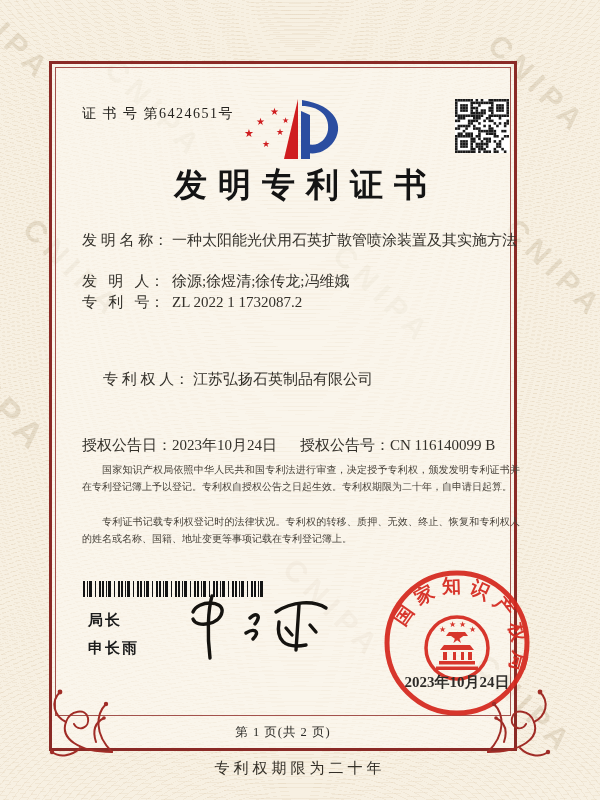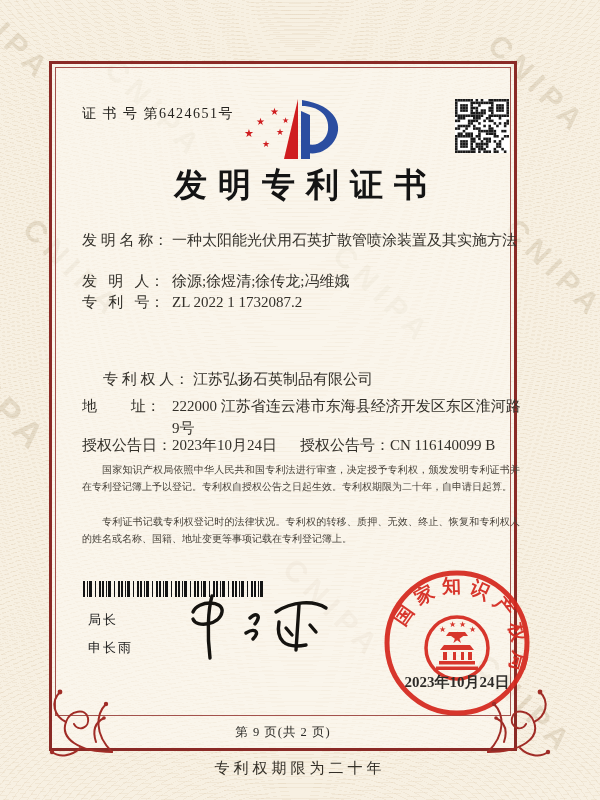--- a/index.html
+++ b/index.html
@@ -42,21 +42,21 @@
         color:#47423a;text-align:justify;}
   .barcode{
     left:83px;top:581px;width:183px;height:16px;
     background-image:repeating-linear-gradient(90deg,
       #141414 0 2px, rgba(0,0,0,0) 2px 4px,
       #141414 4px 5px, rgba(0,0,0,0) 5px 6px,
       #141414 6px 9px, rgba(0,0,0,0) 9px 12px,
       #141414 12px 13px, rgba(0,0,0,0) 13px 16px,
       #141414 16px 18px, rgba(0,0,0,0) 18px 19px);
   }
-  .director{font-family:"Liberation Sans", sans-serif;font-weight:normal;font-size:13px;color:#1c1c1c;letter-spacing:2px;}
+  .director{font-family:"Liberation Sans", sans-serif;font-weight:bold;font-size:15px;color:#1c1c1c;letter-spacing:2px;}
   .pagenum{position:absolute;left:0;right:0;bottom:7px;text-align:center;font-size:12.5px;color:#2b2a26;letter-spacing:1px;}
   .footer-note{left:0;right:0;top:759px;text-align:center;font-size:15px;letter-spacing:4px;color:#332f28;}
   svg{display:block;}
 </style>
 </head>
 <body>
 
 <div class="page">
 
   <span class="wm" style="left:-30px;top:-25px;">CNIPA</span>
@@ -64,21 +64,21 @@
   <span class="wm" style="left:40px;top:212px;">CNIPA</span>
   <span class="wm" style="left:-45px;top:330px;font-size:36px;">CNIPA</span>
   <span class="wm" style="left:350px;top:238px;color:rgba(158,136,96,0.13);">CNIPA</span>
   <span class="wm" style="left:505px;top:28px;">CNIPA</span>
   <span class="wm" style="left:522px;top:212px;">CNIPA</span>
   <span class="wm" style="left:300px;top:552px;color:rgba(158,136,96,0.15);">CNIPA</span>
   <span class="wm" style="left:492px;top:648px;">CNIPA</span>
 
   <div class="border-outer">
     <div class="border-inner"></div>
-    <div class="pagenum">第 9 页(共 2 页)</div>
+    <div class="pagenum">第 1 页(共 2 页)</div>
   </div>
 
   <div class="abs cert-row"><span>证 书 号</span> <span>第6424651号</span></div>
 
   <svg class="abs" style="left:238px;top:97px;" width="124" height="64" viewBox="0 0 124 64" aria-hidden="true">
     <path d="M60,2 L46,62 L60,62 Z" fill="#cf1d1f"></path>
     <path d="M64,3 C98,8 108,30 94,47 C84,58 70,59 63,52 L63,43 C74,53 88,46 90,33 C92,18 80,9 64,9 Z" fill="#2b4da0"></path>
     <path d="M63,14 L63,62 L72,62 L72,18 Z" fill="#2b4da0"></path>
     <g fill="#cf1d1f" font-family="'DejaVu Sans', sans-serif">
       <text x="6" y="40" font-size="11">★</text>
@@ -337,23 +337,20 @@
   </div>
   <div class="abs frow" style="top:271px;">
     <span class="flabel">发   明   人：</span><span class="fvalue">徐源;徐煜清;徐传龙;冯维娥</span>
   </div>
   <div class="abs frow" style="top:292px;text-decoration:underline;">
     <span class="flabel">专   利   号：</span><span class="fvalue">ZL 2022 1 1732087.2</span>
   </div>
   <div class="abs frow" style="top:369px;margin-left:21px;">
     <span class="flabel">专 利 权 人：</span><span class="fvalue">江苏弘扬石英制品有限公司</span>
   </div>
-  <div class="abs frow" style="top:396px;">
-    <span class="flabel">地         址：</span><span class="fvalue" style="width:352px;">222000 江苏省连云港市东海县经济开发区东区淮河路9号</span>
-  </div>
   <div class="abs frow" style="top:435px;">
     <span class="flabel">授权公告日：</span><span class="fvalue-narrow">2023年10月24日</span>
   </div>
   <div class="abs frow" style="left:300px;top:435px;">
     <span class="flabel">授权公告号：</span><span class="fvalue-narrow">CN 116140099 B</span>
   </div>
 
   <div class="abs para" style="top:462px;">国家知识产权局依照中华人民共和国专利法进行审查，决定授予专利权，颁发发明专利证书并在专利登记簿上予以登记。专利权自授权公告之日起生效。专利权期限为二十年，自申请日起算。</div>
   <div class="abs para" style="top:514px;">专利证书记载专利权登记时的法律状况。专利权的转移、质押、无效、终止、恢复和专利权人的姓名或名称、国籍、地址变更等事项记载在专利登记簿上。</div>
 

